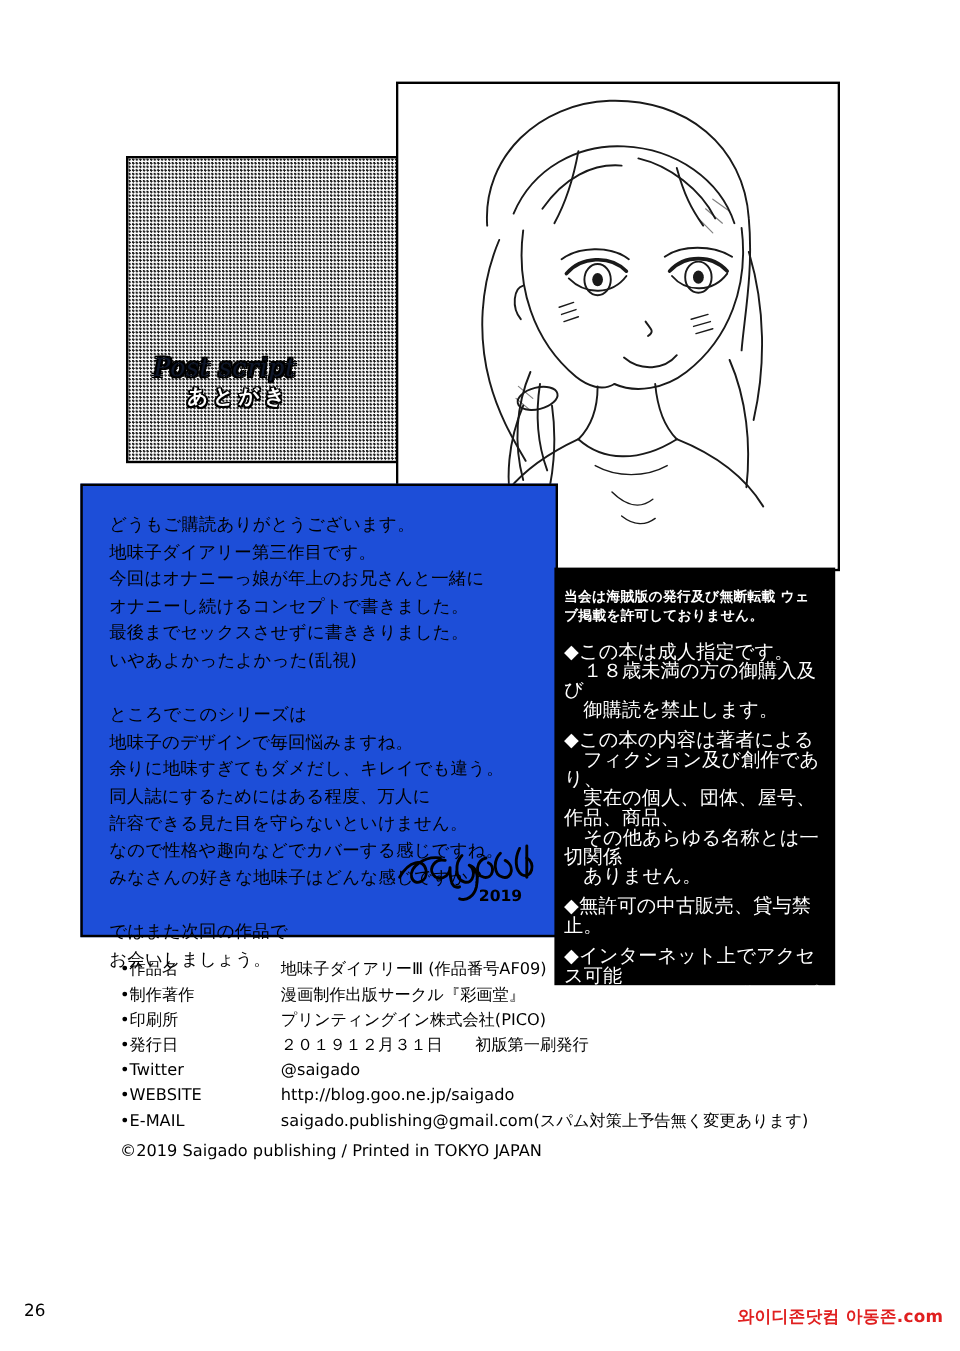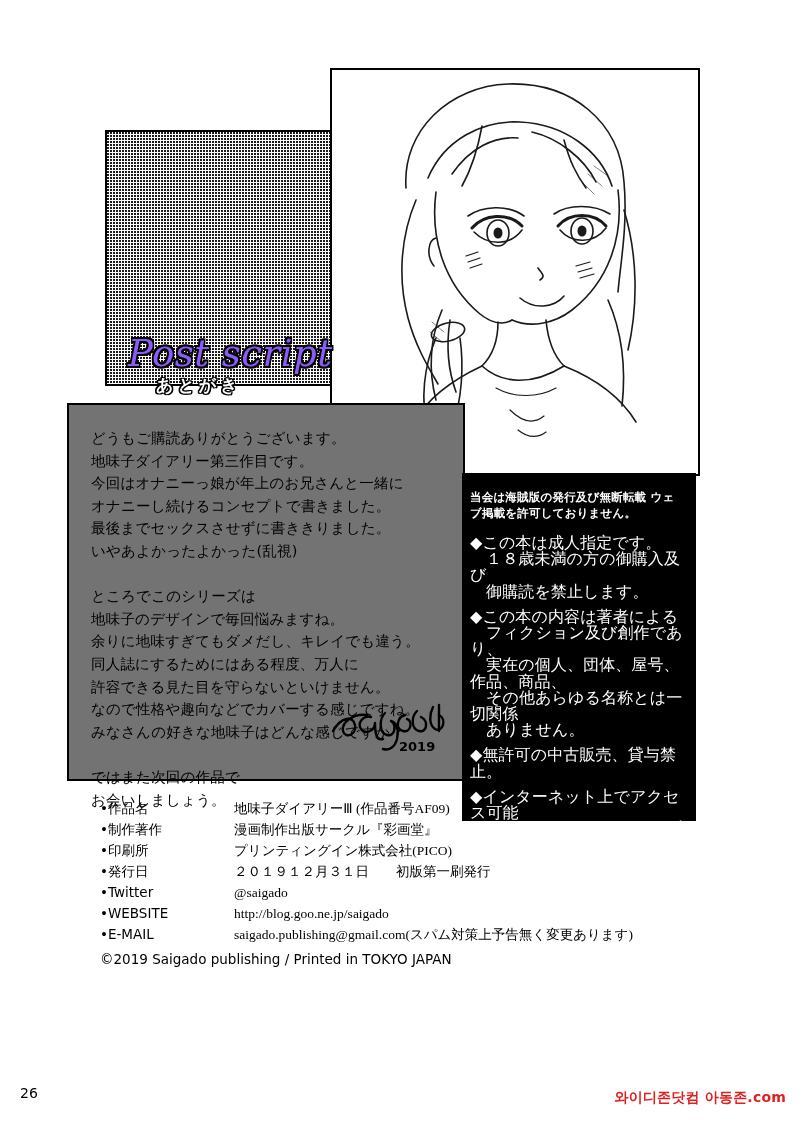--- a/index.html
+++ b/index.html
@@ -51,31 +51,30 @@
     position: absolute;
     left: 128px;
     top: 296px;
     width: 240px;
     text-align: left;
     z-index: 5;
   }
   #postscript-title .ps-en {
     font-family: "DejaVu Serif", "Liberation Serif", serif;
     font-style: italic;
-    font-size: 37px;
-    color: #8b5cf6;
+    font-size: 21px;
+    color: #0f172a;
     letter-spacing: 0.5px;
     text-shadow:
       -1.6px -1.6px 0 #000, 1.6px -1.6px 0 #000,
       -1.6px  1.6px 0 #000, 1.6px  1.6px 0 #000,
       -1.6px 0 0 #000, 1.6px 0 0 #000,
       0 -1.6px 0 #000, 0 1.6px 0 #000;
     line-height: 1.0;
     display: block;
-    margin-top: 39px;
   }
   #postscript-title .ps-jp {
     display: block;
     margin-top: 2px;
     margin-left: 28px;
     font-size: 17px;
     font-weight: bold;
     letter-spacing: 4px;
     color: #ffffff;
     text-shadow:
@@ -87,21 +86,21 @@
   }
 
   
   #afterword {
     position: absolute;
     left: 67px;
     top: 403px;
     width: 398px;
     height: 378px;
     border: 2px solid #000;
-    background: #737373;
+    background: #1d4ed8;
     box-sizing: border-box;
     padding: 22px 0 0 22px;
   }
   #afterword .line {
     font-size: 14.5px;
     line-height: 22.6px;
     white-space: pre;
     letter-spacing: 0.2px;
   }
   #afterword .blank {
@@ -158,21 +157,20 @@
     font-size: 13.5px;
     line-height: 21px;
     white-space: pre;
   }
   #colophon .clabel {
     width: 134px;
     flex: 0 0 134px;
   }
   #colophon .cvalue {
     flex: 1 1 auto;
-    font-family: Liberation Serif, serif;
   }
   #colophon .copyline {
     font-size: 13.5px;
     line-height: 21px;
     margin-top: 4px;
     white-space: pre;
   }
 
   
   #page-number {

